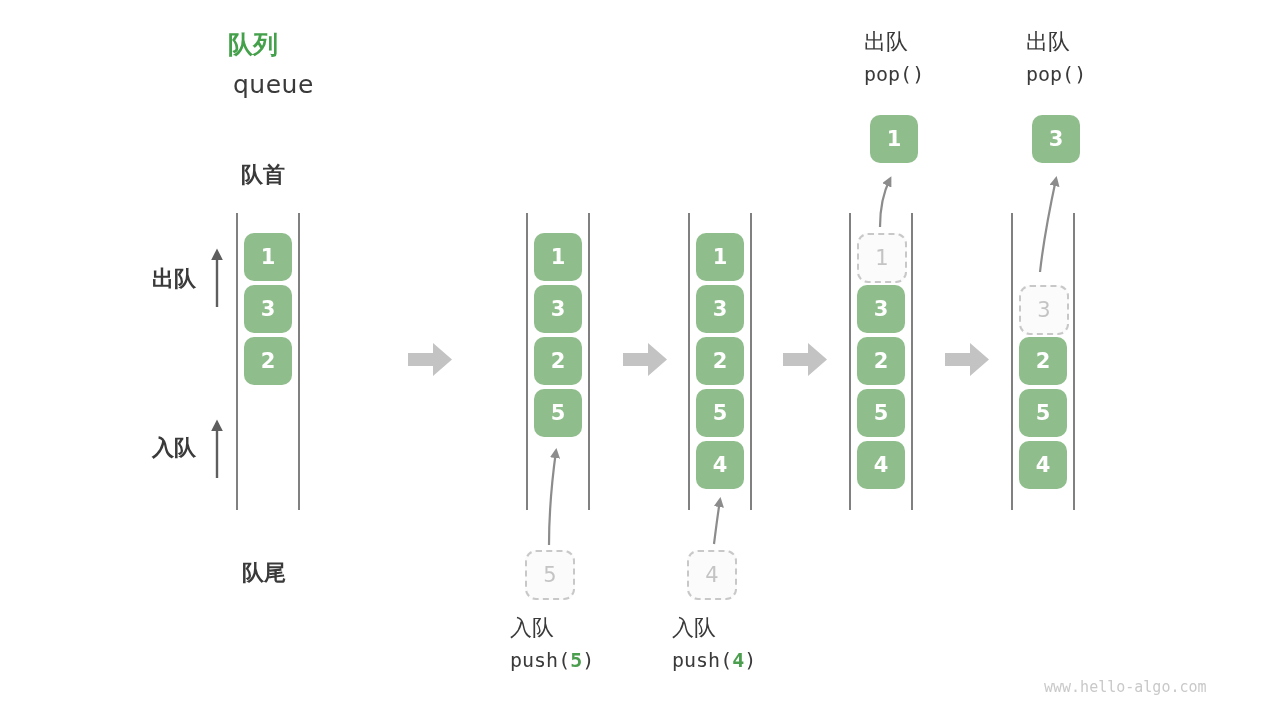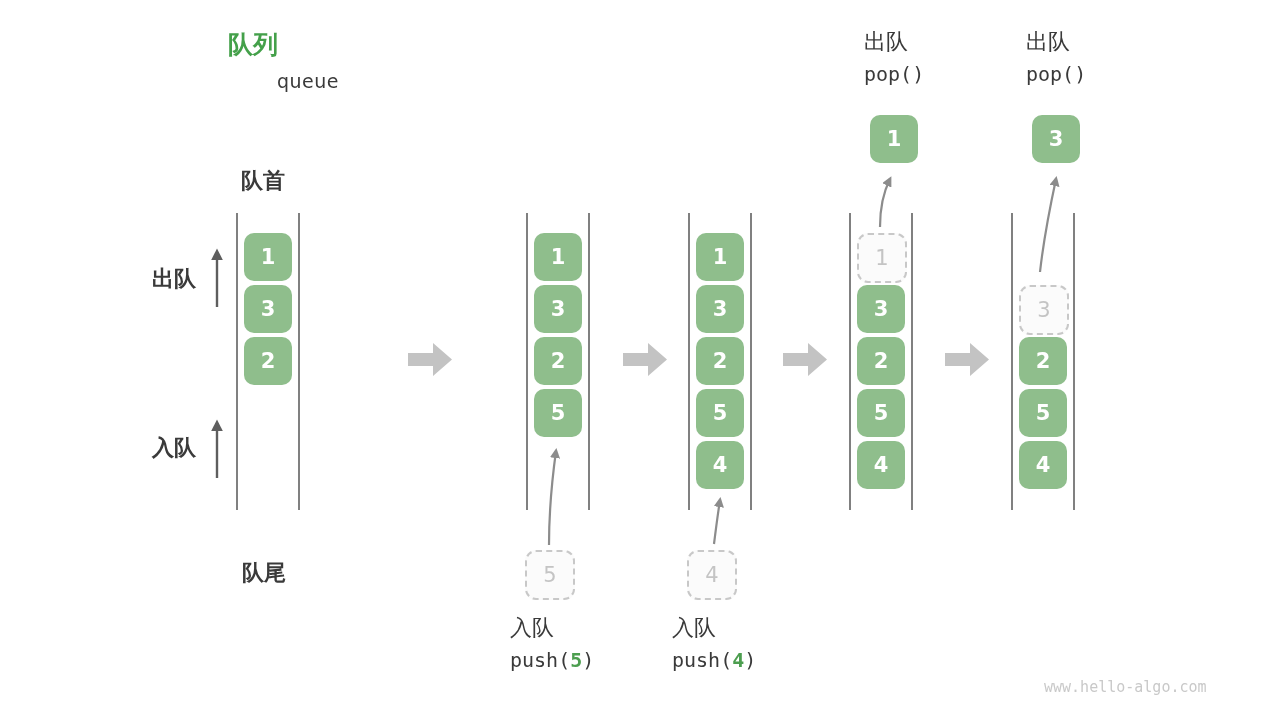--- a/index.html
+++ b/index.html
@@ -3,21 +3,21 @@
 <meta charset="utf-8">
 <style>
   html,body{margin:0;padding:0;background:#ffffff;}
   .canvas{
     position:relative;width:1280px;height:720px;background:#ffffff;overflow:hidden;
     font-family:"DejaVu Sans","Liberation Sans",sans-serif;color:var(--dark-text,#3a3a3a);
   }
   #links{position:absolute;left:0;top:0;width:1280px;height:720px;pointer-events:none;}
   .abs{position:absolute;}
   .title{font-size:25px;font-weight:700;color:var(--title-green,#44A04A);}
-  .subtitle{font-size:19px;color:var(--dark-text,#3a3a3a);letter-spacing:.5px;margin-left:44px;}
+  .subtitle{font-size:25px;color:var(--dark-text,#3a3a3a);letter-spacing:.5px;}
   .lbl{font-size:22px;font-weight:700;color:var(--dark-text,#3a3a3a);white-space:nowrap;}
   .box{
     position:absolute;width:48px;height:48px;border-radius:10px;
     background:var(--box-green,#8FBE8C);color:#ffffff;
     display:flex;align-items:center;justify-content:center;
     font-size:21px;font-weight:700;
   }
   .box.dashed{
     background:var(--dashed-fill,#FBFBFB);
     border:2px dashed var(--dashed-border,#C8C8C8);
@@ -66,21 +66,21 @@
       <path class="curve" d="M1040 272 C1044 236 1050 207 1056 179" marker-end="url(#arr-gray)"></path>
       <path class="block-arrow" d="M408 353 L433 353 L433 343 L452 359.5 L433 376 L433 366 L408 366 Z"></path>
       <path class="block-arrow" d="M623 353 L648 353 L648 343 L667 359.5 L648 376 L648 366 L623 366 Z"></path>
       <path class="block-arrow" d="M783 353 L808 353 L808 343 L827 359.5 L808 376 L808 366 L783 366 Z"></path>
       <path class="block-arrow" d="M945 353 L970 353 L970 343 L989 359.5 L970 376 L970 366 L945 366 Z"></path>
     </svg>
 
   <div class="abs title" style="left:228px;top:28px;">队列</div>
   <div class="abs subtitle" style="left:233px;top:70px;">queue</div>
 
-  <div class="abs lbl" style="left:241px;top:166px;">队首</div>
+  <div class="abs lbl" style="left:241px;top:160px;">队首</div>
   <div class="abs lbl" style="left:242px;top:558px;font-family:Liberation Mono, monospace;">队尾</div>
   <div class="abs lbl" style="left:152px;top:264px;">出队</div>
   <div class="abs lbl" style="left:152px;top:433px;">入队</div>
 
   <div id="columns">
       <div class="box" style="left: 244px; top: 233px;">1</div>
       <div class="box" style="left: 244px; top: 285px;">3</div>
       <div class="box" style="left: 244px; top: 337px;">2</div>
       <div class="box" style="left: 534px; top: 233px;">1</div>
       <div class="box" style="left: 534px; top: 285px;">3</div>

